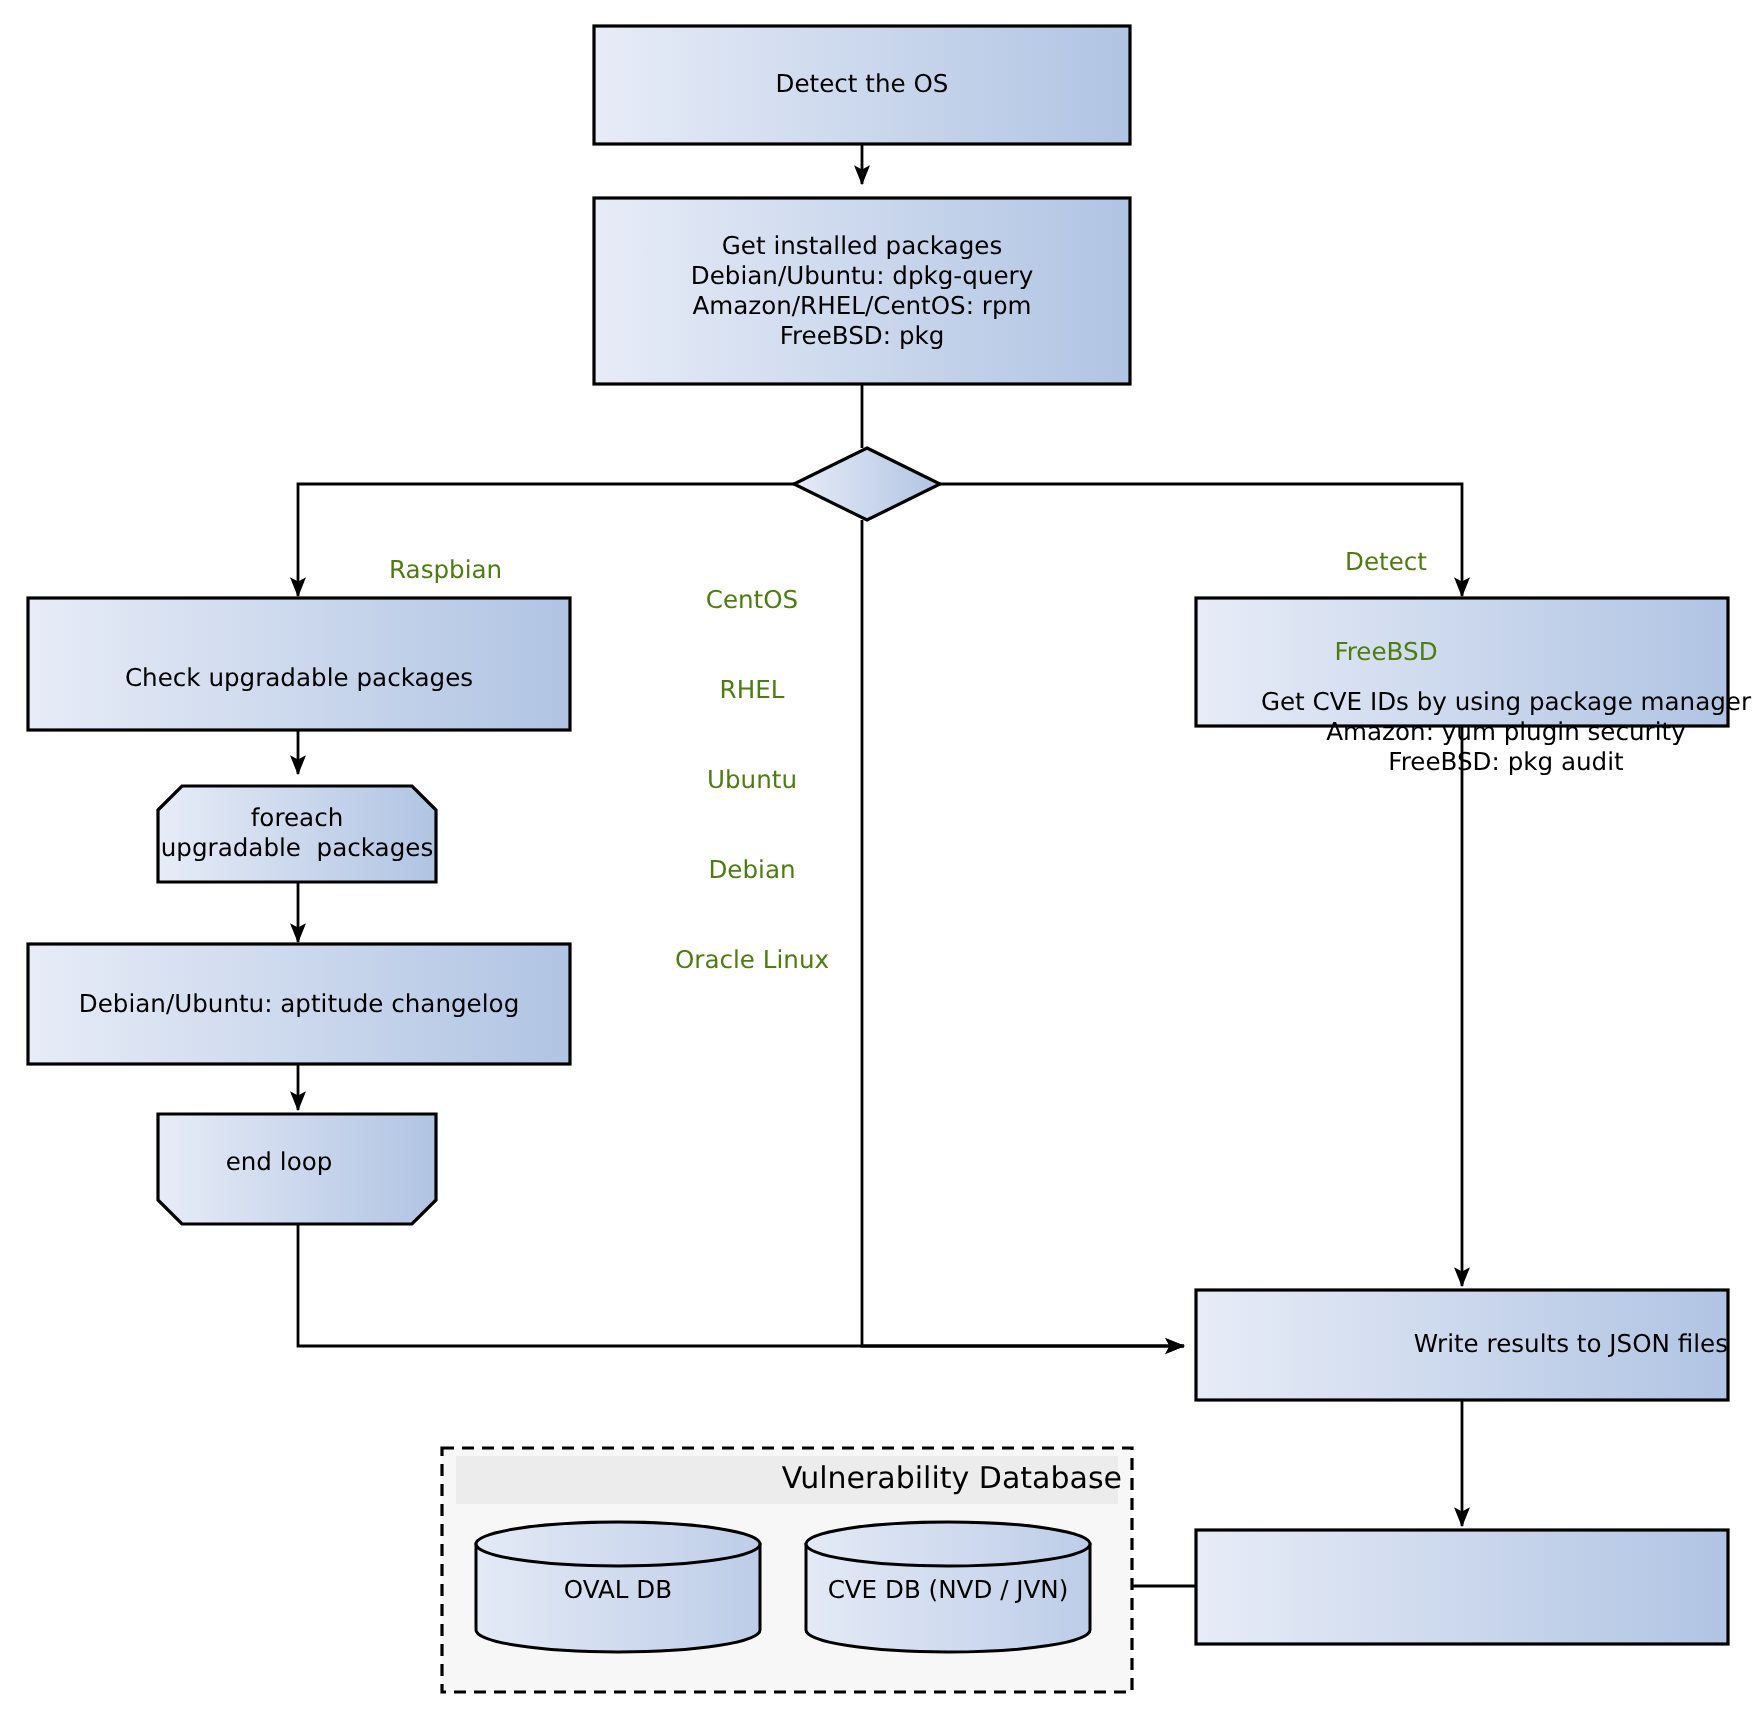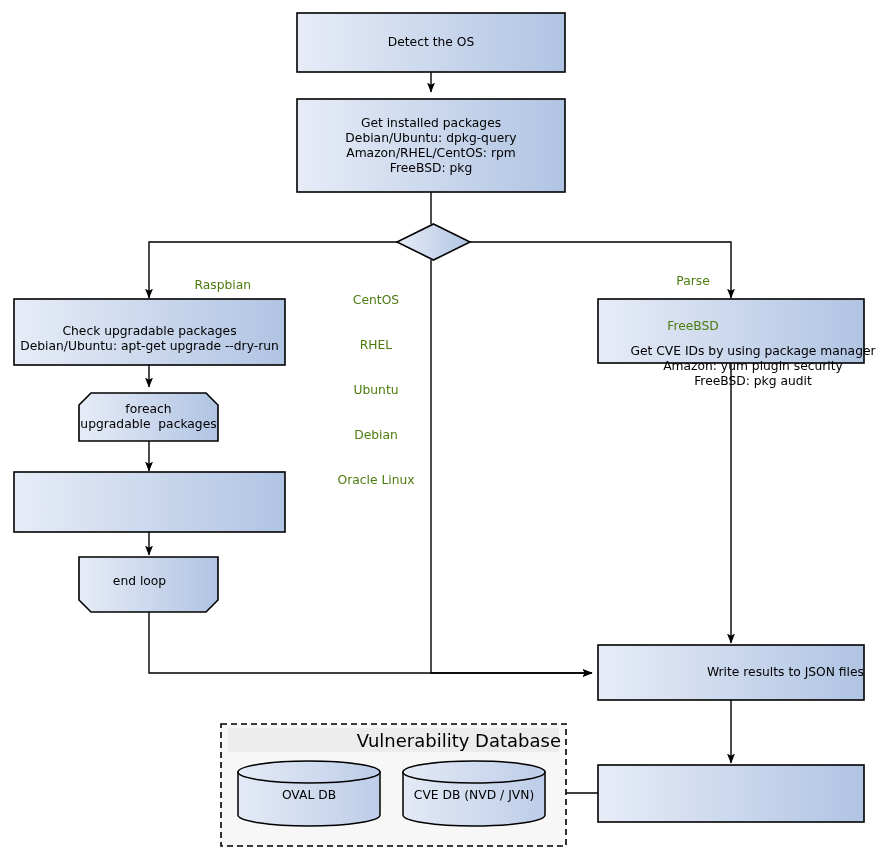--- a/index.html
+++ b/index.html
@@ -40,21 +40,21 @@
   .edge-label {
     position: absolute;
     text-align: center;
     font-size: 12.3px;
     color: #4d7c0f;
     line-height: 15px;
     white-space: pre;
   }
   .group-title {
     position: absolute;
-    font-size: 18px;
+    font-size: 15px;
     color: #000000;
     text-align: right;
     white-space: nowrap;
   }
 </style>
 </head>
 <body>
 
 <div id="canvas">
 
@@ -146,29 +146,29 @@
 
   <div class="node-label" style="left:297px; top:99px; width:268px; height:93px;">
     <span>Get installed packages</span>
     <span>Debian/Ubuntu: dpkg-query</span>
     <span>Amazon/RHEL/CentOS: rpm</span>
     <span>FreeBSD: pkg</span>
   </div>
 
   <div class="node-label" style="left:14px; top:299px; width:271px; height:80px;">
     <span>Check upgradable packages</span>
-    <span>Debian/Ubuntu: apt-get upgrade --dry-run</span>
   </div>
 
   <div class="node-label" style="left:79px; top:393px; width:139px; height:48px;">
     <span>foreach</span>
     <span>upgradable  packages</span>
   </div>
 
   <div class="node-label" style="left:14px; top:472px; width:271px; height:60px;">
+    <span>Debian/Ubuntu: aptitude changelog</span>
   </div>
 
   <div class="node-label" style="left:79px; top:557px; width:121px; height:48px;">
     <span>end loop</span>
   </div>
 
   <div class="node-label" style="left:598px; top:299px; width:310px; height:64px;margin-top:35px;">
     <span>Get CVE IDs by using package manager</span>
     <span>Amazon: yum plugin security</span>
     <span>FreeBSD: pkg audit</span>
@@ -197,17 +197,17 @@
 
   <div class="edge-label" style="left:316px; top:263px; width:120px;">
     <div>CentOS</div>
     <div>RHEL</div>
     <div>Ubuntu</div>
     <div>Debian</div>
     <div>Oracle Linux</div>
   </div>
 
   <div class="edge-label" style="left:633px; top:244px; width:120px;">
-    <div>Parse</div>
+    <div>Detect</div>
     <div>FreeBSD</div>
   </div>
 
 </div>
 
 </body></html>

